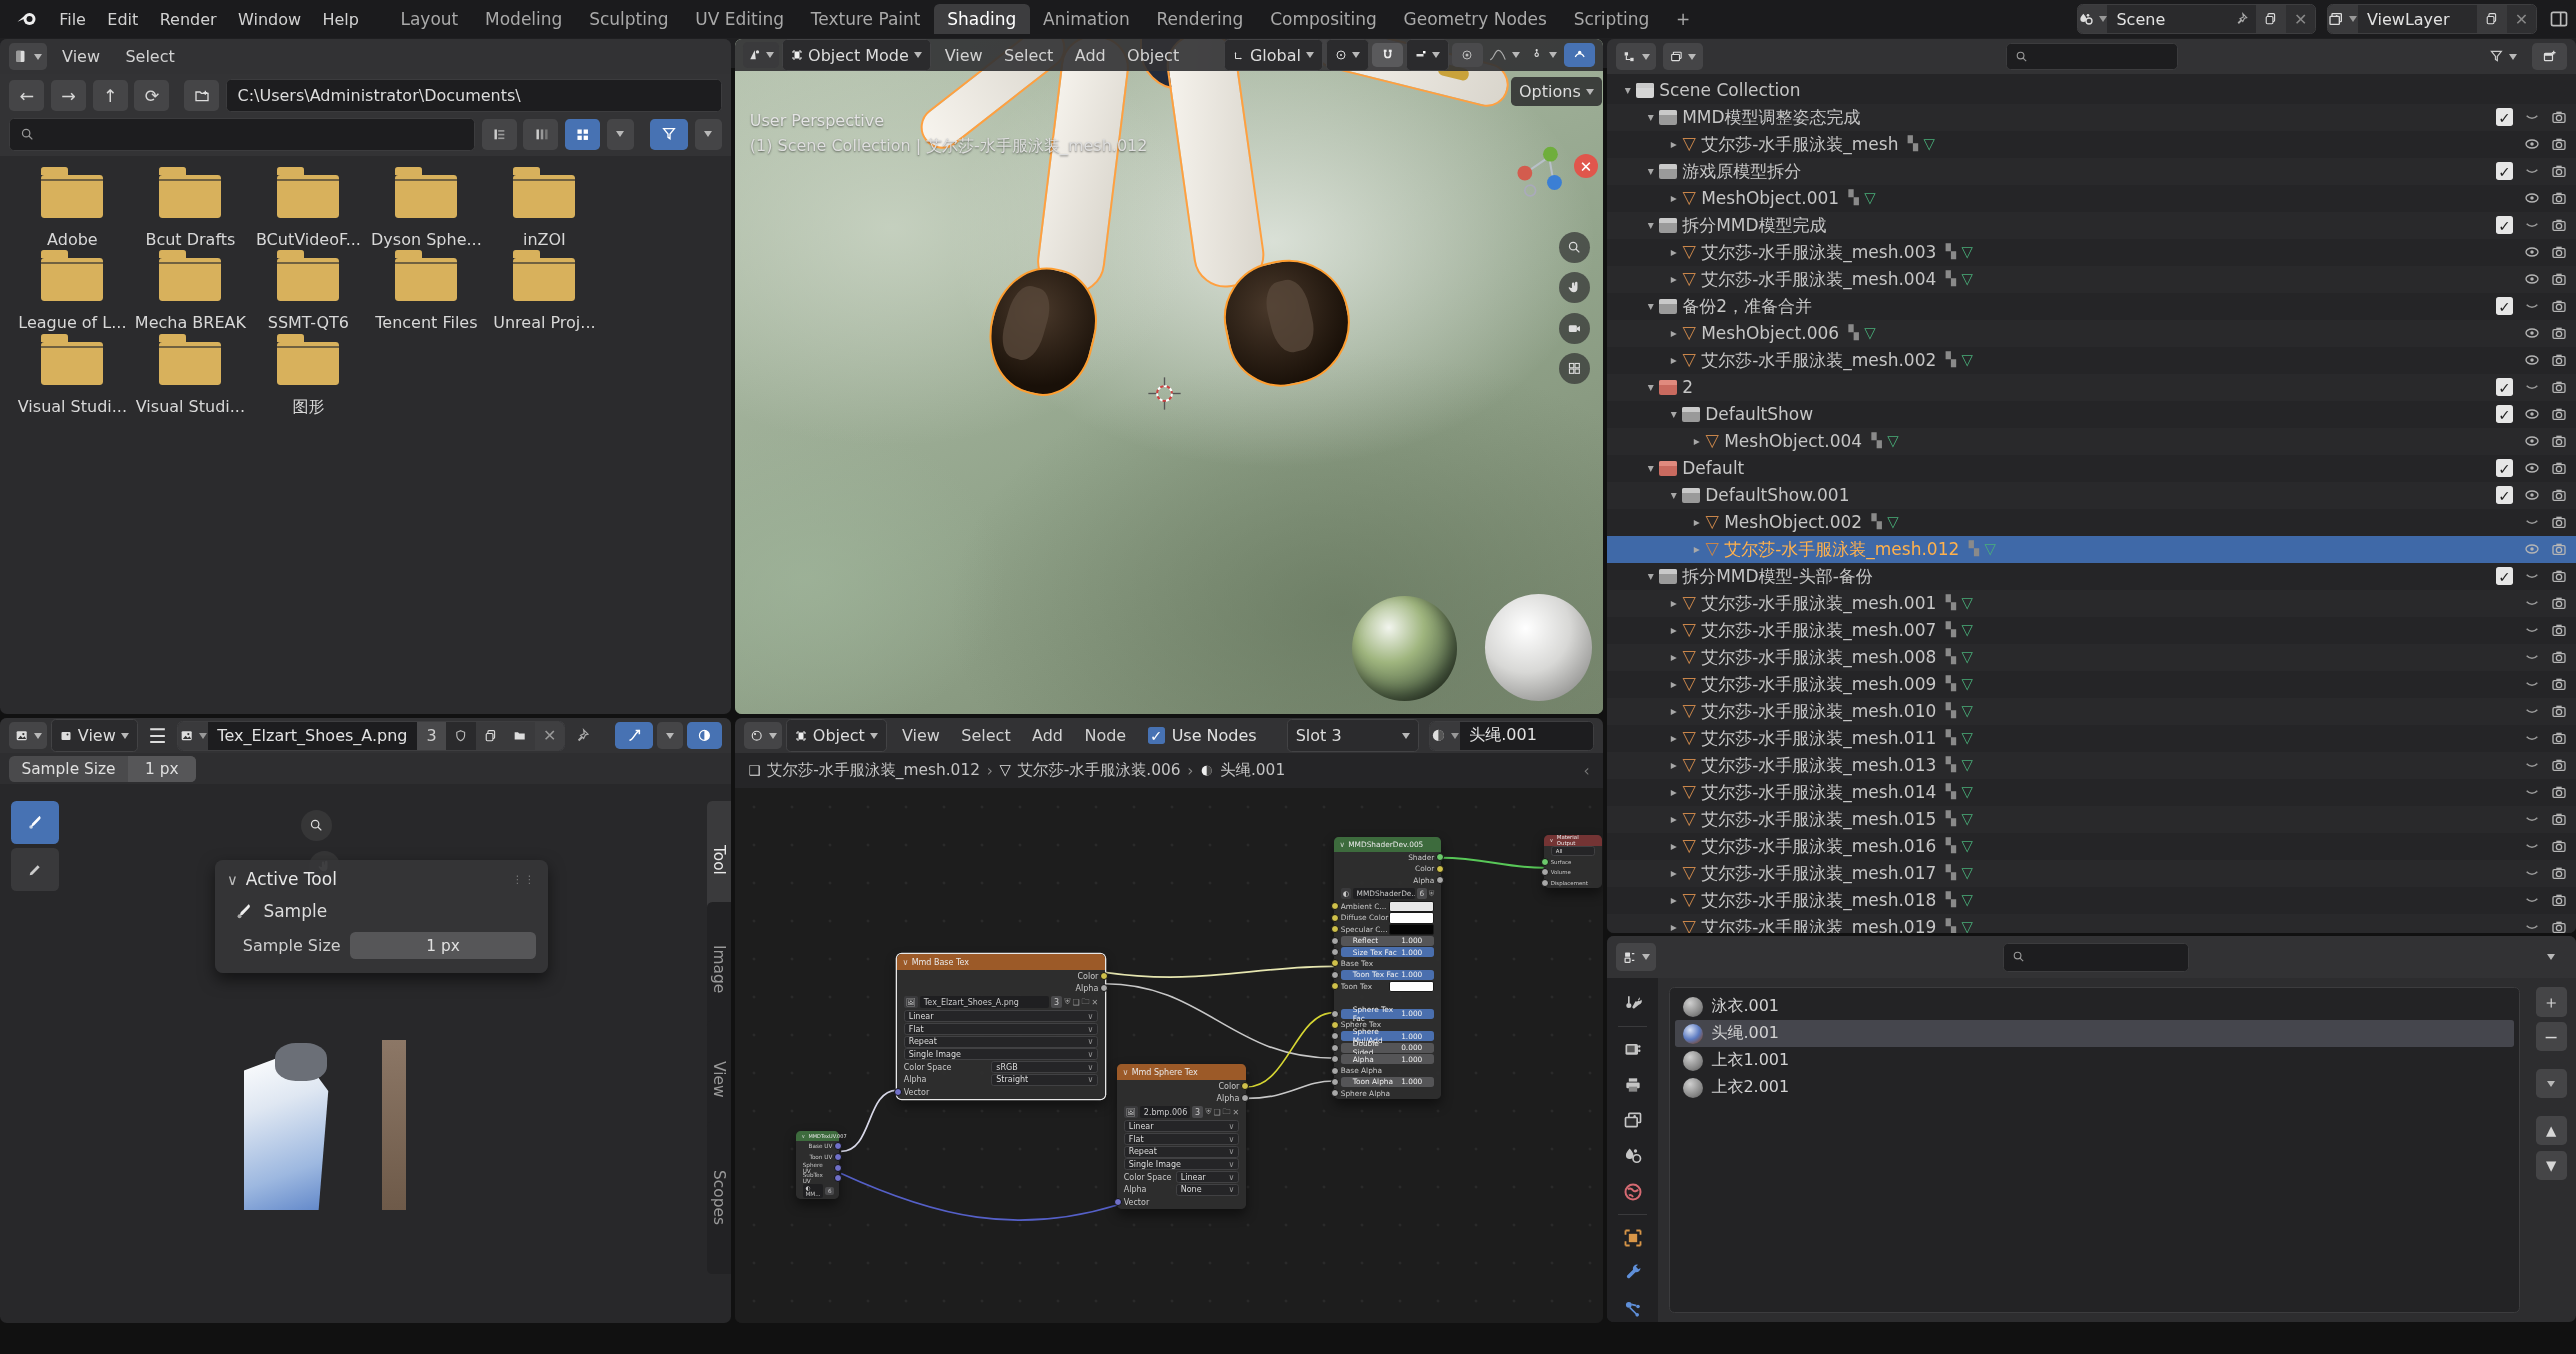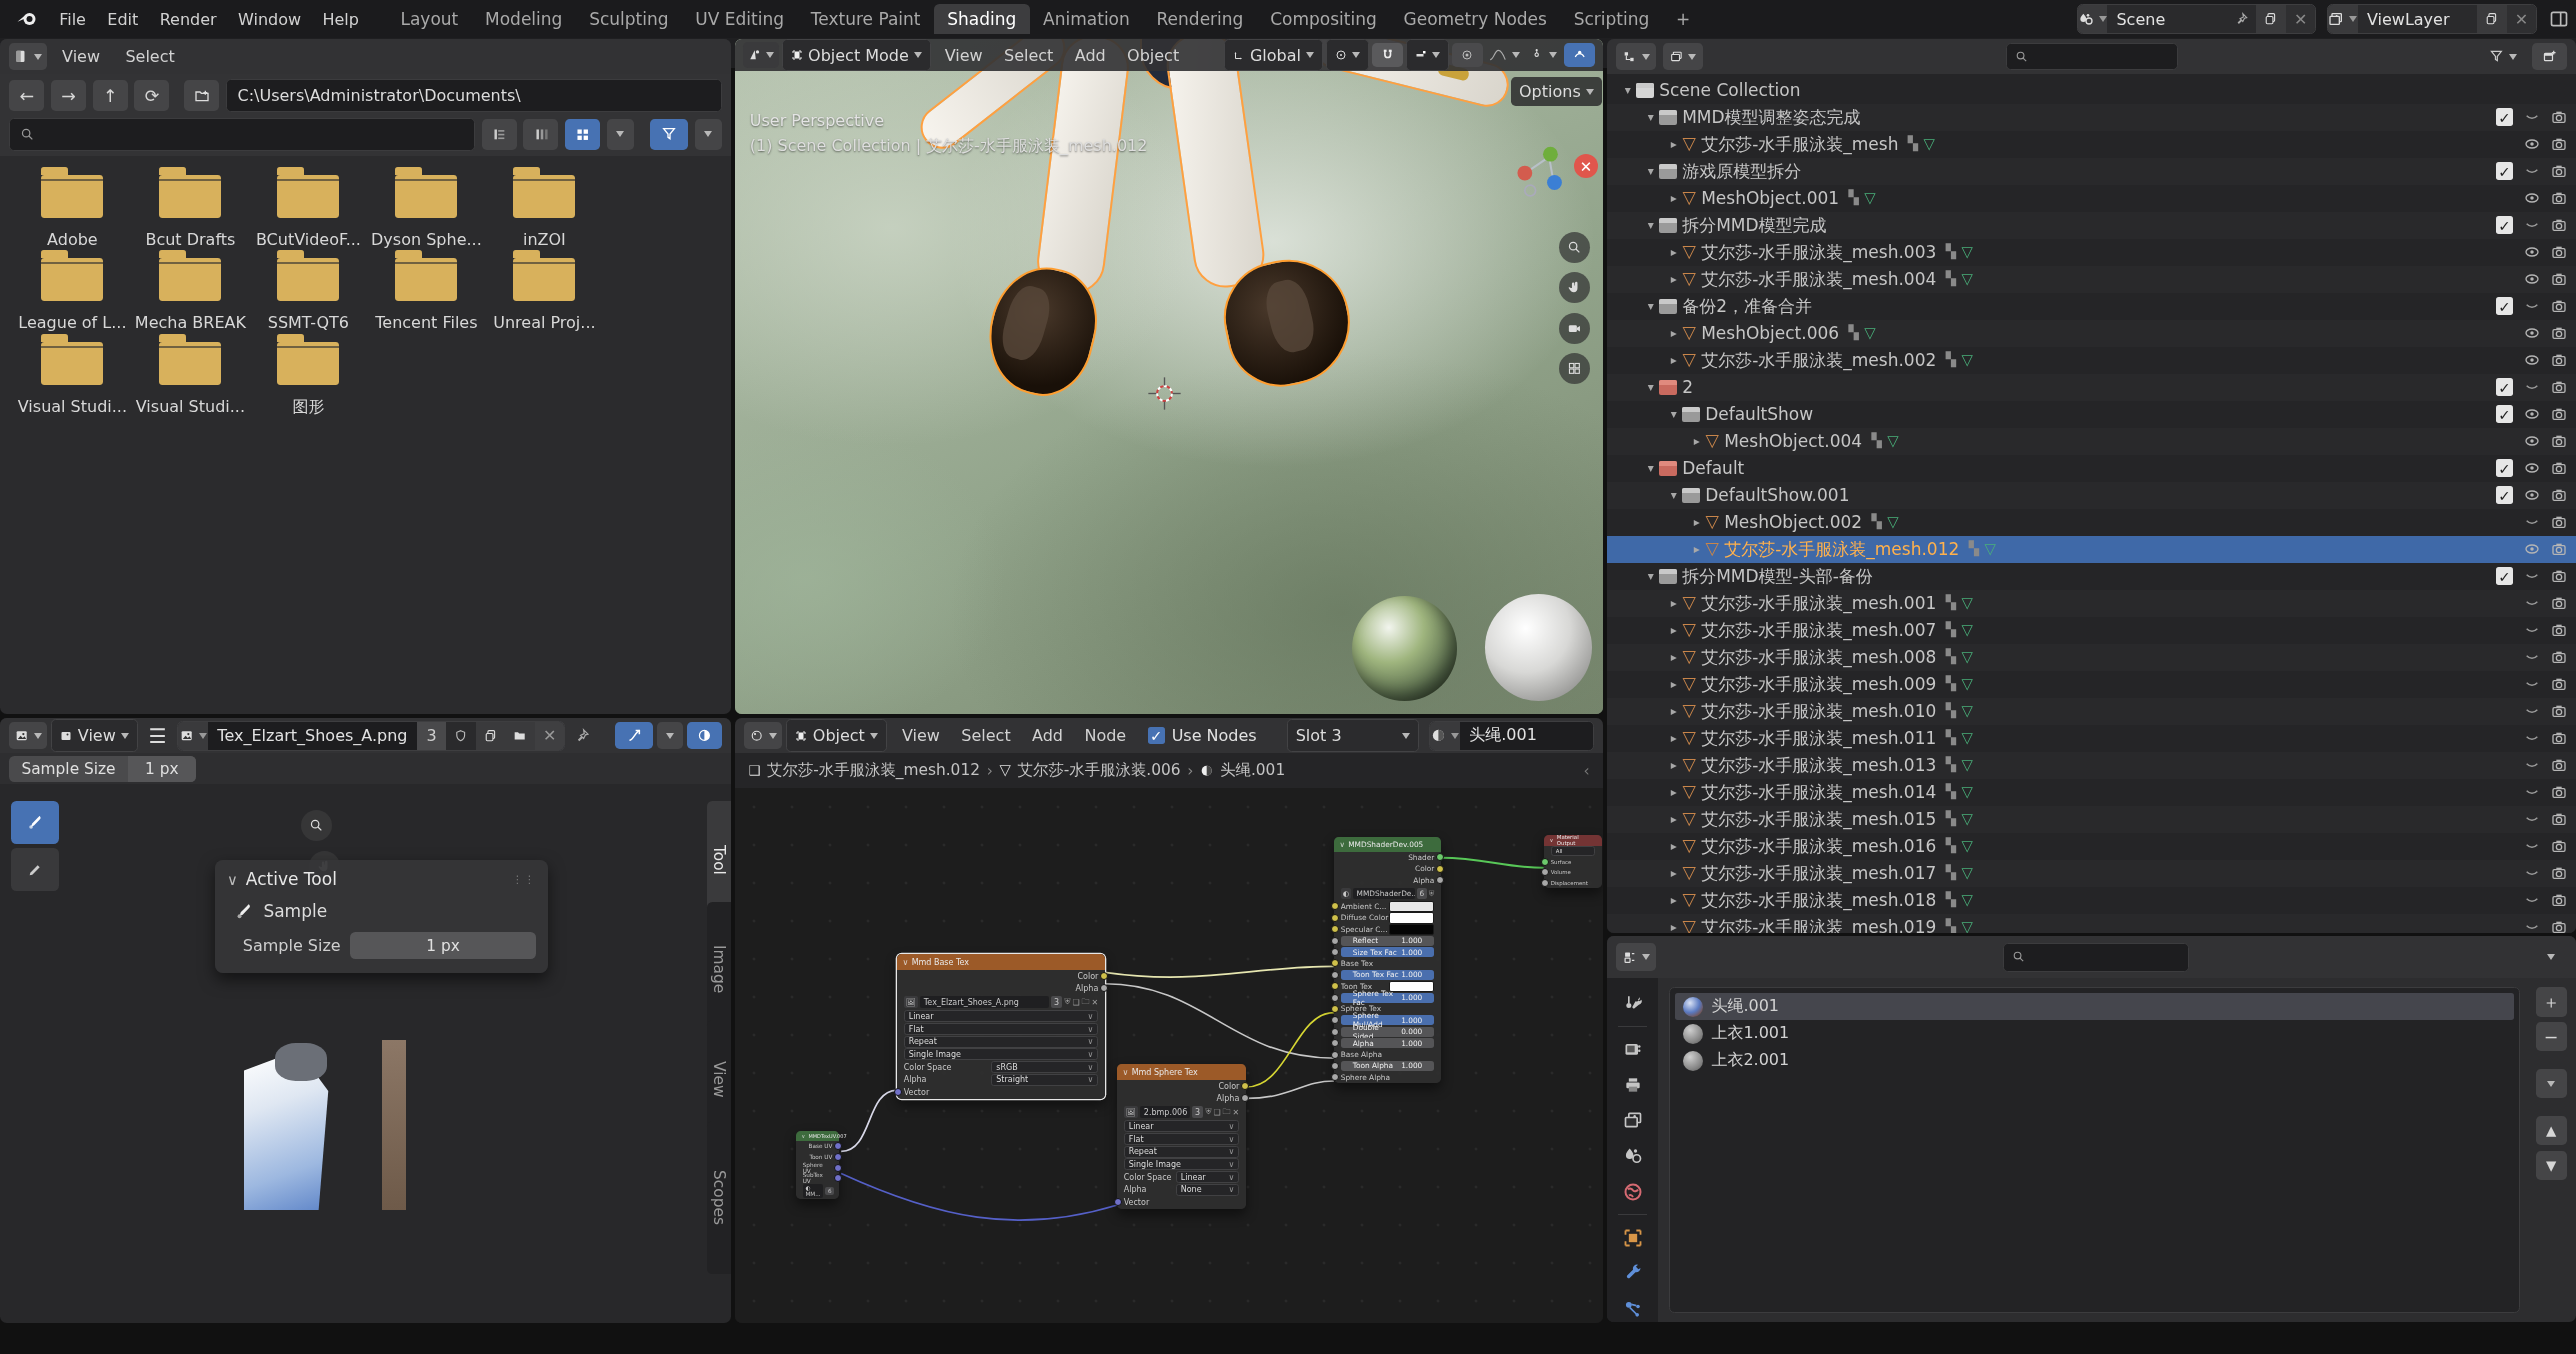--- a/index.html
+++ b/index.html
@@ -1541,21 +1541,21 @@
               <span>Toon Tex Fac</span>
               <span class="v">1.000</span>
             </span>
             <div class="sock l" style="background: rgb(168, 168, 168);"></div>
           </div>
           <div class="nrow" style="height: 11.4px;">
             <span style="width:52%;white-space:nowrap;overflow:hidden;">Toon Tex</span>
             <span class="swatch" style="background:#ffffff"></span>
             <div class="sock l" style="background: rgb(207, 192, 74);"></div>
           </div>
-          <div class="nrow" style="height: 11.4px;">
+          <div class="nrow" style="height: 11.4px; margin-top: 16px;">
             <span class="nval blue">
               <span>Sphere Tex Fac</span>
               <span class="v">1.000</span>
             </span>
             <div class="sock l" style="background: rgb(168, 168, 168);"></div>
           </div>
           <div class="nrow" style="height: 11.4px;">
             <span>Sphere Tex</span>
             <div class="sock l" style="background: rgb(207, 192, 74);"></div>
           </div>
@@ -1704,20 +1704,24 @@
         <svg width="20" height="20" viewBox="0 0 24 24">
           <circle cx="7" cy="7" r="3.5" fill="#5f8fd8"></circle>
           <circle cx="18" cy="9" r="2.2" fill="#5f8fd8"></circle>
           <path d="M8 10l8 8M10 6.5L16 8" stroke="#5f8fd8" stroke-width="2"></path>
           <circle cx="17" cy="19" r="2.2" fill="#5f8fd8"></circle>
         </svg>
       </div>
     </div>
   <div style="position:absolute;left:62px;top:51px;right:56px;bottom:9.4px;background:#232325;border:0.7px solid #3c3c3e;border-radius:5.4px;padding:5.4px;">
     <div id="slots">
+        <div class="slotrow">
+          <div class="sphere"></div>
+          <div>泳衣.001</div>
+        </div>
         <div class="slotrow sel">
           <div class="sphere mat"></div>
           <div>头绳.001</div>
         </div>
         <div class="slotrow">
           <div class="sphere"></div>
           <div>上衣1.001</div>
         </div>
         <div class="slotrow">
           <div class="sphere"></div>

